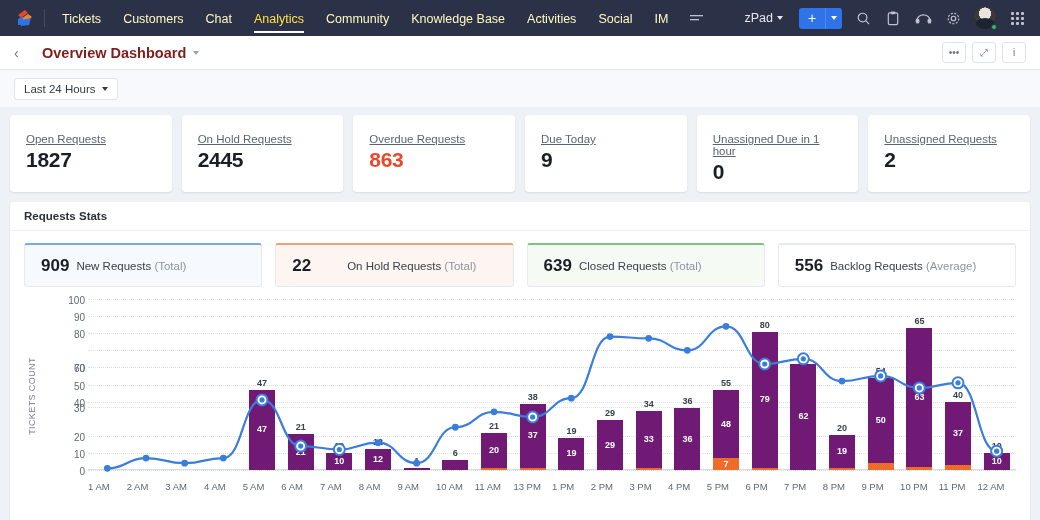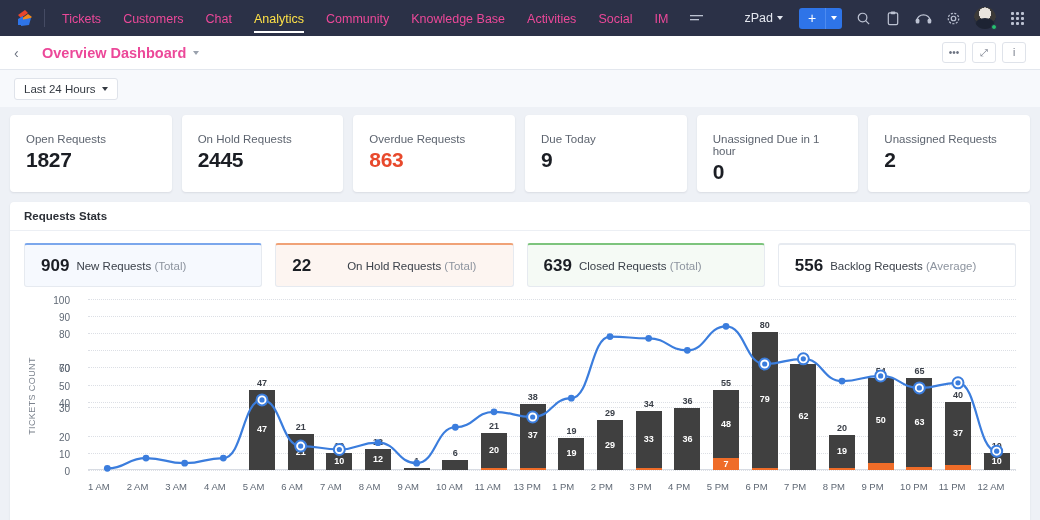--- a/index.html
+++ b/index.html
@@ -15,21 +15,21 @@
     height: 36px; background: #2b3147;
     display: flex; align-items: center;
     padding: 0 8px; color: #c9cedb;
     font-size: 12.5px;
   }
   .logo { width: 34px; display: flex; align-items: center; justify-content: center; }
   .logo svg { display:block; }
   .nav-divider { width:1px; height:18px; background:#454b63; margin:0 6px 0 2px; }
   .nav-items { display: flex; align-items: center; gap: 0px; }
   .nav-item {
-    padding: 9px 11px 8px; color: #ec4899; white-space: nowrap;
+    padding: 9px 11px 8px; color: #fef9c3; white-space: nowrap;
     position: relative; cursor: pointer; font-size: 12.5px;
   }
   .nav-item.active { color: #fde047; }
   .nav-item.active::after {
     content:''; position:absolute; left:11px; right:11px; bottom:1px;
     height:2px; background:#ffffff;
   }
   .nav-hamburger { padding: 9px 11px; display:flex; align-items:center; }
   .nav-spacer { flex: 1; }
   .zpad { color:#e4e7ef; font-size:12.5px; padding: 0 10px; white-space:nowrap; display:flex; align-items:center; gap:4px; }
@@ -60,21 +60,21 @@
     background:#25c16f; border:1px solid #2b3147; }
   .grid-icon { display:grid; grid-template-columns: repeat(3,3px); gap:2px; }
   .grid-icon i { width:3px;height:3px;background:#bcc2d2;display:block;border-radius:1px; }
 
   
   .dash-head {
     height: 34px; background:#fff; display:flex; align-items:center;
     padding: 0 14px; border-bottom:1px solid #e3e7ee;
   }
   .back-arrow { color:#6b7280; font-size:14px; width:20px; cursor:pointer; }
-  .dash-title { font-size:14.5px; font-weight:700; color:#ec4899; margin-left: 8px; }
+  .dash-title { font-size:14.5px; font-weight:700; color:#7f1d1d; margin-left: 8px; }
   .title-caret { margin-left:7px; color:#9aa1ad; }
   .head-spacer{flex:1;}
   .head-btn {
     width:24px;height:21px;border:1px solid #dfe3ea;border-radius:3px;background:#fff;
     display:flex;align-items:center;justify-content:center;margin-left:6px;color:#6b7280;font-size:10px;
   }
 
   
   .filter-row { height:37px; background:#f7f9fc; display:flex; align-items:center; padding:0 14px; }
   .filter-chip {
@@ -82,21 +82,21 @@
     padding:4px 9px; font-size:11.5px; color:#343a42; display:flex; align-items:center; gap:6px;
     cursor:pointer;
   }
 
   
   .kpi-row { display:flex; gap:10px; padding: 8px 10px 10px; background:#eef1f6; }
   .kpi-card {
     flex:1; background:#fff; border-radius:4px; height:77px;
     padding: 18px 16px 0; box-shadow: 0 1px 2px rgba(30,40,60,.10);
   }
-  .kpi-label { font-size:11.5px; color:#5d646f; }
+  .kpi-label { font-size:11.5px; color:#5d646f;text-decoration:underline; }
   .kpi-value { font-size:21px; font-weight:700; color:#1b1e24; margin-top:3px; letter-spacing:-.3px; }
   .kpi-value.danger { color:#e8492c; }
 
   
   .panel { background:#fff; margin:0 10px; border-radius:4px 4px 0 0;
            box-shadow: 0 1px 2px rgba(30,40,60,.10); height: 318px; }
   .panel-head { height:29px; display:flex; align-items:center; padding:0 14px;
                 border-bottom:1px solid #eceff4; font-size:11.5px; font-weight:700; color:#2b2f36; }
   .summary-row { display:flex; gap:13px; padding:12px 14px 6px; }
   .summary-card {
@@ -112,26 +112,26 @@
   
   .chart-area { position:relative; height:205px; margin: 2px 14px 0 8px; }
   .y-title {
     position:absolute; left:14px; top:96px; transform: rotate(-90deg) translate(-50%,0);
     transform-origin: left center;
     font-size:9px; color:#7c838e; letter-spacing:.4px; white-space:nowrap;
   }
   .plot { position:absolute; left:70px; right:0; top:4px; bottom:30px; }
   .gridline { position:absolute; left:0; right:0; height:0;
               border-top:1px dotted #dcdfe5; }
-  .ylabel { position:absolute; right:100%; margin-right:18px; transform:translateY(-50%);
+  .ylabel { position:absolute; right:100%; margin-right:3px; transform:translateY(-50%);
             font-size:10px; color:#5f6874; }
   .bars { position:absolute; inset:0; display:flex; }
   .bar-col { flex:1; position:relative; display:flex; align-items:flex-end; justify-content:center; }
   .bar { width:26px; display:flex; flex-direction:column; justify-content:flex-end; position:relative; }
-  .bar .seg-green { background:#404040; display:flex; align-items:center; justify-content:center;text-align:right; }
+  .bar .seg-green { background:#701a75; display:flex; align-items:center; justify-content:center;text-align:right; }
   .bar .seg-orange { background:#ef6c28; display:flex; align-items:center; justify-content:center; }
   .bar .in-lbl { font-size:9px; color:#fff; font-weight:600; line-height:1; }
   .bar .top-lbl { position:absolute; left:0; right:0; top:-12px; text-align:center;
                   font-size:9px; font-weight:700; color:#3b4049; }
   .xlabels { position:absolute; left:70px; right:0; bottom:8px; display:flex; }
   .xlab { flex:1; font-size:9.5px; color:#5f6874; }
   .line-svg { position:absolute; inset:0; overflow:visible; }
   .axis-base { position:absolute; left:0; right:0; bottom:0; height:1px; background:#d8dce3; }
 </style>
 </head>
@@ -467,21 +467,21 @@
             <div class="bar">
               <div class="seg-green" style="height: 85.5px;">
                 <span class="in-lbl">50</span>
               </div>
               <div class="seg-orange" style="height: 6.84px;"></div>
               <div class="top-lbl">54</div>
             </div>
           </div>
           <div class="bar-col">
             <div class="bar">
-              <div class="seg-green" style="height: 89px;">
+              <div class="seg-green" style="height: 139px;">
                 <span class="in-lbl">63</span>
               </div>
               <div class="seg-orange" style="height: 3.42px;"></div>
               <div class="top-lbl">65</div>
             </div>
           </div>
           <div class="bar-col">
             <div class="bar">
               <div class="seg-green" style="height: 63.27px;">
                 <span class="in-lbl">37</span>

